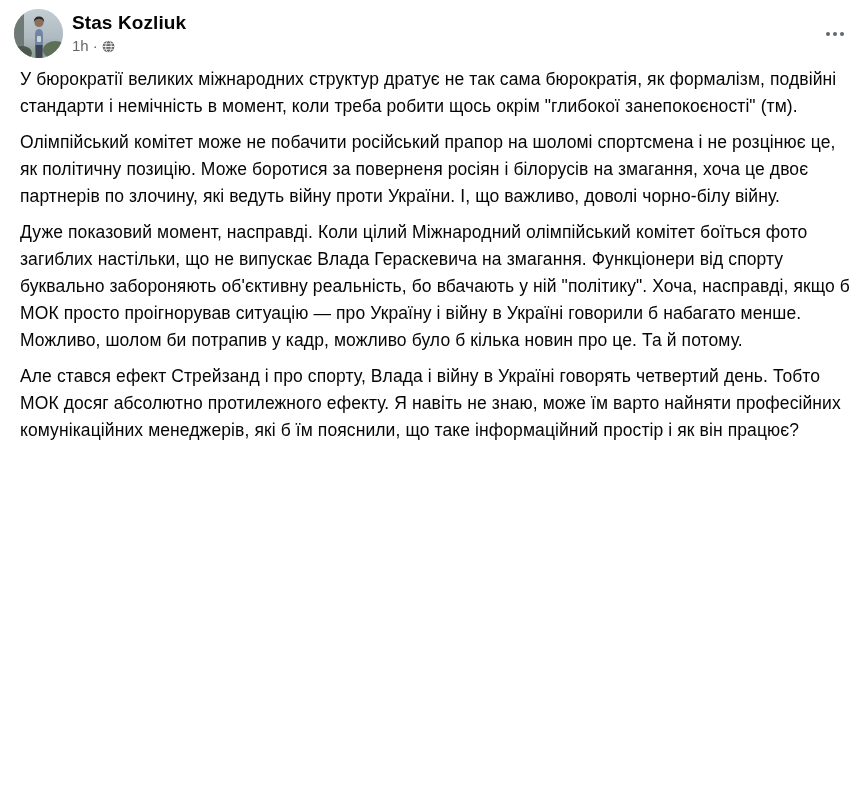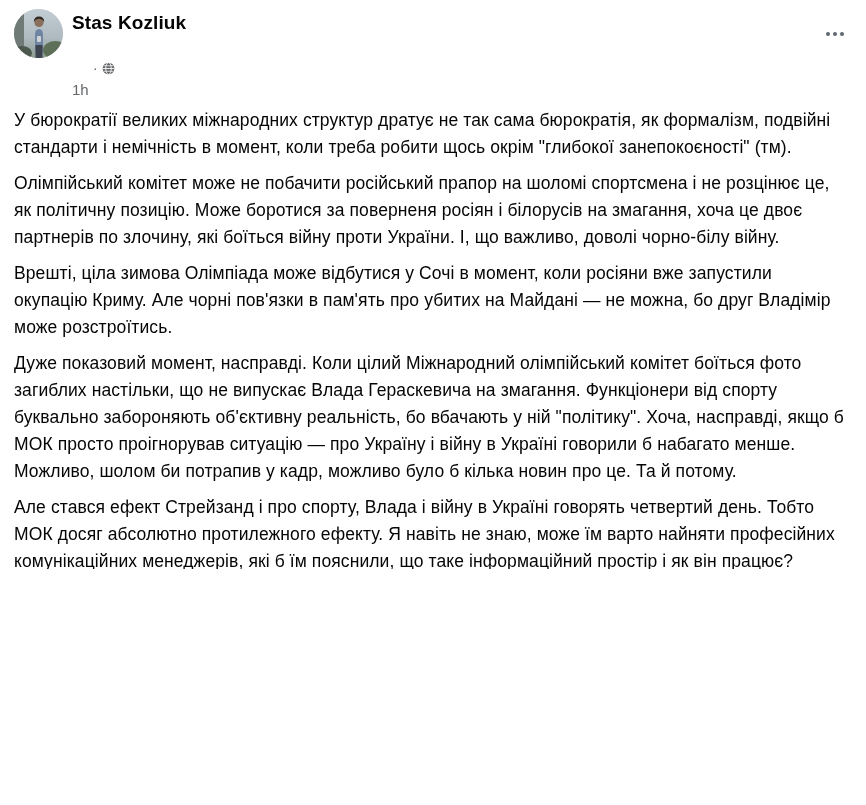--- a/index.html
+++ b/index.html
@@ -48,21 +48,21 @@
     display: flex;
     align-items: center;
     margin-top: 3px;
     font-size: 15px;
     color: #65676b;
     line-height: 18px;
   }
   .meta-row .sep {
     margin: 0 4px;
   }
-  .timestamp { cursor: pointer; margin-top: 44px; }
+  .timestamp { cursor: pointer; }
   .globe-icon {
     display: inline-flex;
     align-items: center;
     margin-top: 1px;
   }
   .menu-button {
     position: absolute;
     top: 18px;
     right: 13px;
     width: 36px;
@@ -79,21 +79,21 @@
   .menu-button .dot {
     width: 4px;
     height: 4px;
     border-radius: 50%;
     background: #606770;
   }
   .post-body {
     padding: 6px 16px 0 14px;
   }
   .post-body p {
-    margin: 0 0 9px 0;
+    margin: 0 0 9px 6px;
     font-size: 17.5px;
     line-height: 27px;
     letter-spacing: 0.1px;
     white-space: pre-wrap;
   }
 </style>
 </head>
 <body>
 
 <div class="post">
@@ -141,19 +141,18 @@
 
     <button class="menu-button" aria-label="Post options">
       <span class="dot"></span>
       <span class="dot"></span>
       <span class="dot"></span>
     </button>
   </div>
 
   <div class="post-body">
     <p>У бюрократії великих міжнародних структур дратує не так сама бюрократія, як формалізм, подвійні стандарти і немічність в момент, коли треба робити щось окрім "глибокої занепокоєності" (тм).</p>
-    <p>Олімпійський комітет може не побачити російський прапор на шоломі спортсмена і не розцінює це, як політичну позицію. Може боротися за поверненя росіян і білорусів на змагання, хоча це двоє партнерів по злочину, які боїться війну проти України. І, що важливо, доволі чорно-білу війну.</p>
-    <p>Врешті, ціла зимова Олімпіада може відбутися у Сочі в момент, коли росіяни вже запустили окупацію Криму. Але чорні пов'язки в пам'ять про убитих на Майдані — не можна, бо друг Владімір може розстроїтись.</p>
+    <p>Олімпійський комітет може не побачити російський прапор на шоломі спортсмена і не розцінює це, як політичну позицію. Може боротися за поверненя росіян і білорусів на змагання, хоча це двоє партнерів по злочину, які ведуть війну проти України. І, що важливо, доволі чорно-білу війну.</p>
     <p>Дуже показовий момент, насправді. Коли цілий Міжнародний олімпійський комітет боїться фото загиблих настільки, що не випускає Влада Гераскевича на змагання. Функціонери від спорту буквально забороняють об'єктивну реальність, бо вбачають у ній "політику". Хоча, насправді, якщо б МОК просто проігнорував ситуацію — про Україну і війну в Україні говорили б набагато менше. Можливо, шолом би потрапив у кадр, можливо було б кілька новин про це. Та й потому.</p>
     <p>Але стався ефект Стрейзанд і про спорту, Влада і війну в Україні говорять четвертий день. Тобто МОК досяг абсолютно протилежного ефекту. Я навіть не знаю, може їм варто найняти професійних комунікаційних менеджерів, які б їм пояснили, що таке інформаційний простір і як він працює?</p>
   </div>
 
 </div>
 
 </body></html>

